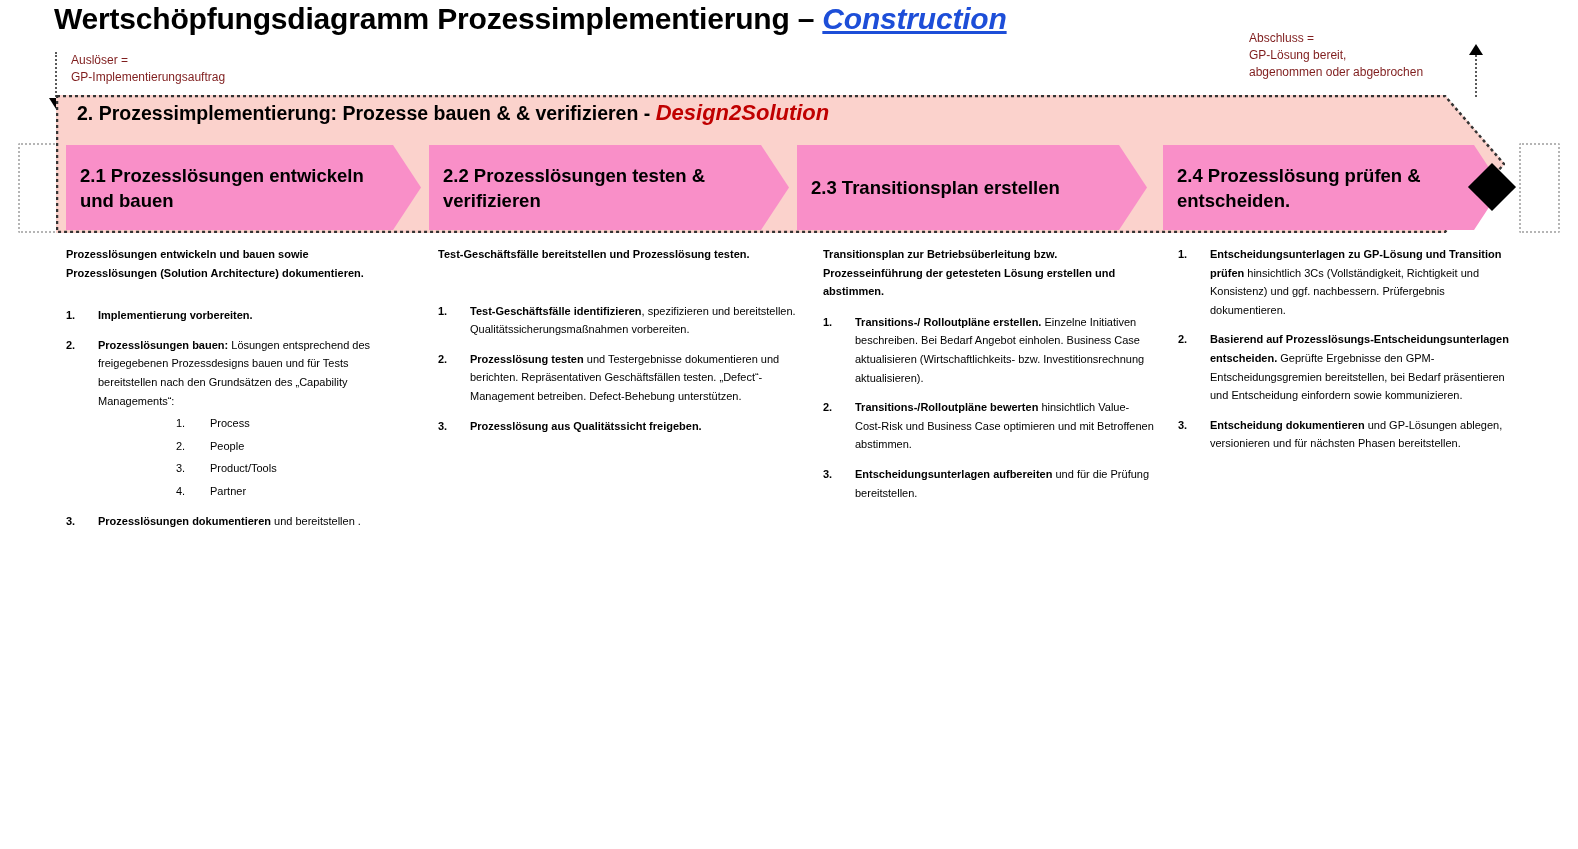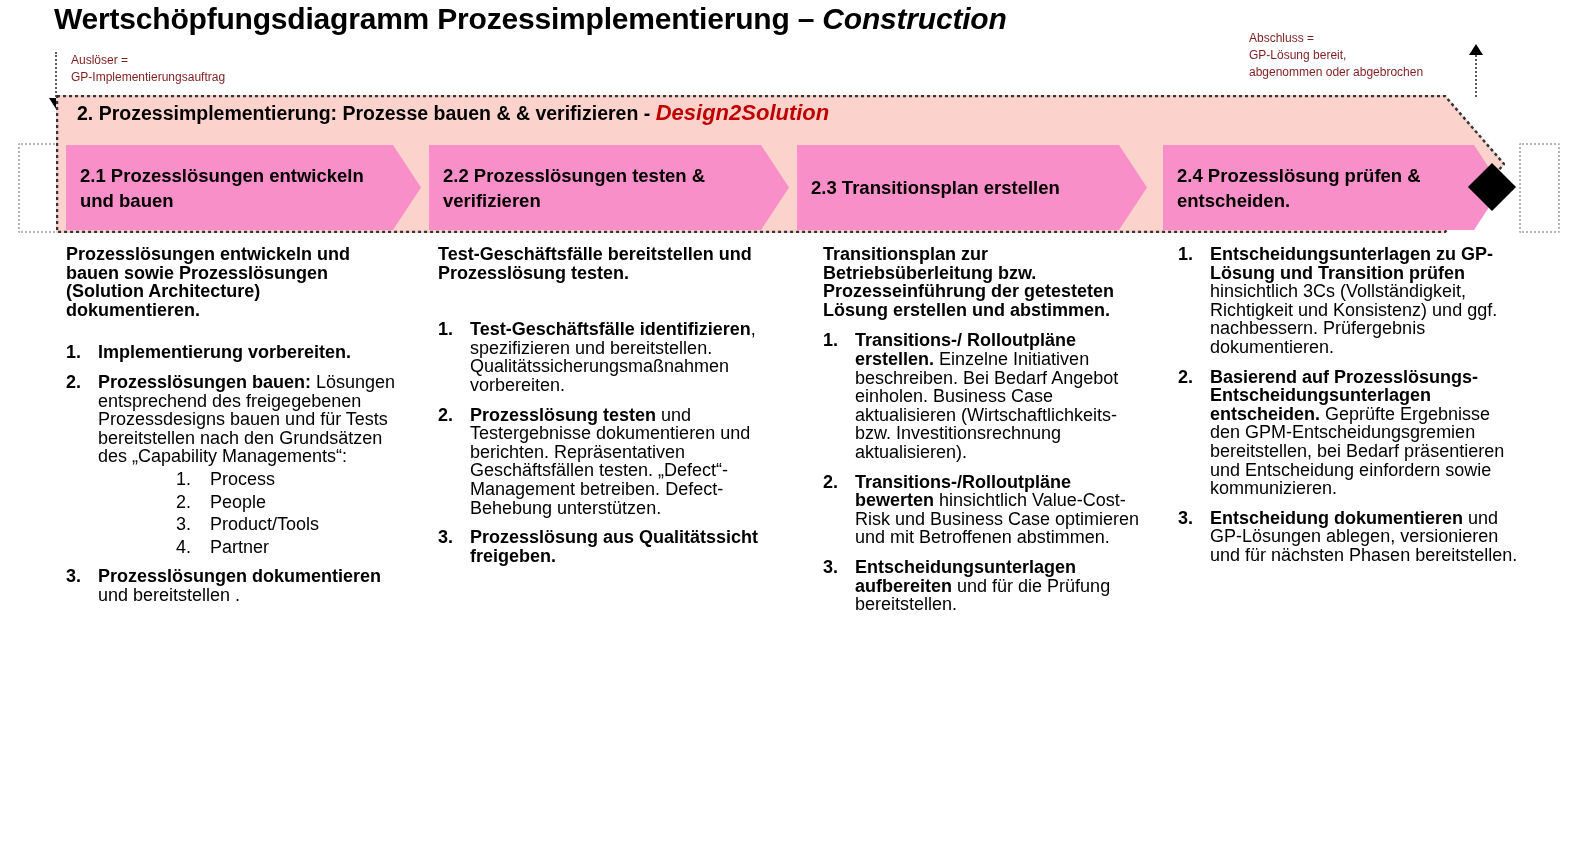--- a/index.html
+++ b/index.html
@@ -21,21 +21,22 @@
     position: absolute;
     left: 54px;
     top: 2px;
     font-size: 30px;
     font-weight: bold;
     letter-spacing: -0.2px;
     white-space: nowrap;
   }
   .page-title .accent {
     font-style: italic;
-    color: #000000;
+    color: #1d4ed8;
+    text-decoration: underline;
   }
 
   
   .annotation {
     position: absolute;
     font-size: 12px;
     line-height: 17px;
     color: #7f1d1d;
     white-space: pre-line;
   }
@@ -161,21 +162,21 @@
     background: transparent;
     box-sizing: border-box;
   }
   #ghost-left  { left: 18px;  border-radius: 2px; }
   #ghost-right { left: 1519px; border-radius: 2px; }
 
   
   .column {
     position: absolute;
     top: 245px;
-    font-size: 18px;
+    font-size: 11px;
     line-height: 18.6px;
     color: #000000;
   }
   #col-1 { left: 66px;   width: 330px; }
   #col-2 { left: 438px;  width: 358px; }
   #col-3 { left: 823px;  width: 332px; }
   #col-4 { left: 1178px; width: 340px; }
 
   .col-intro {
     font-weight: bold;

